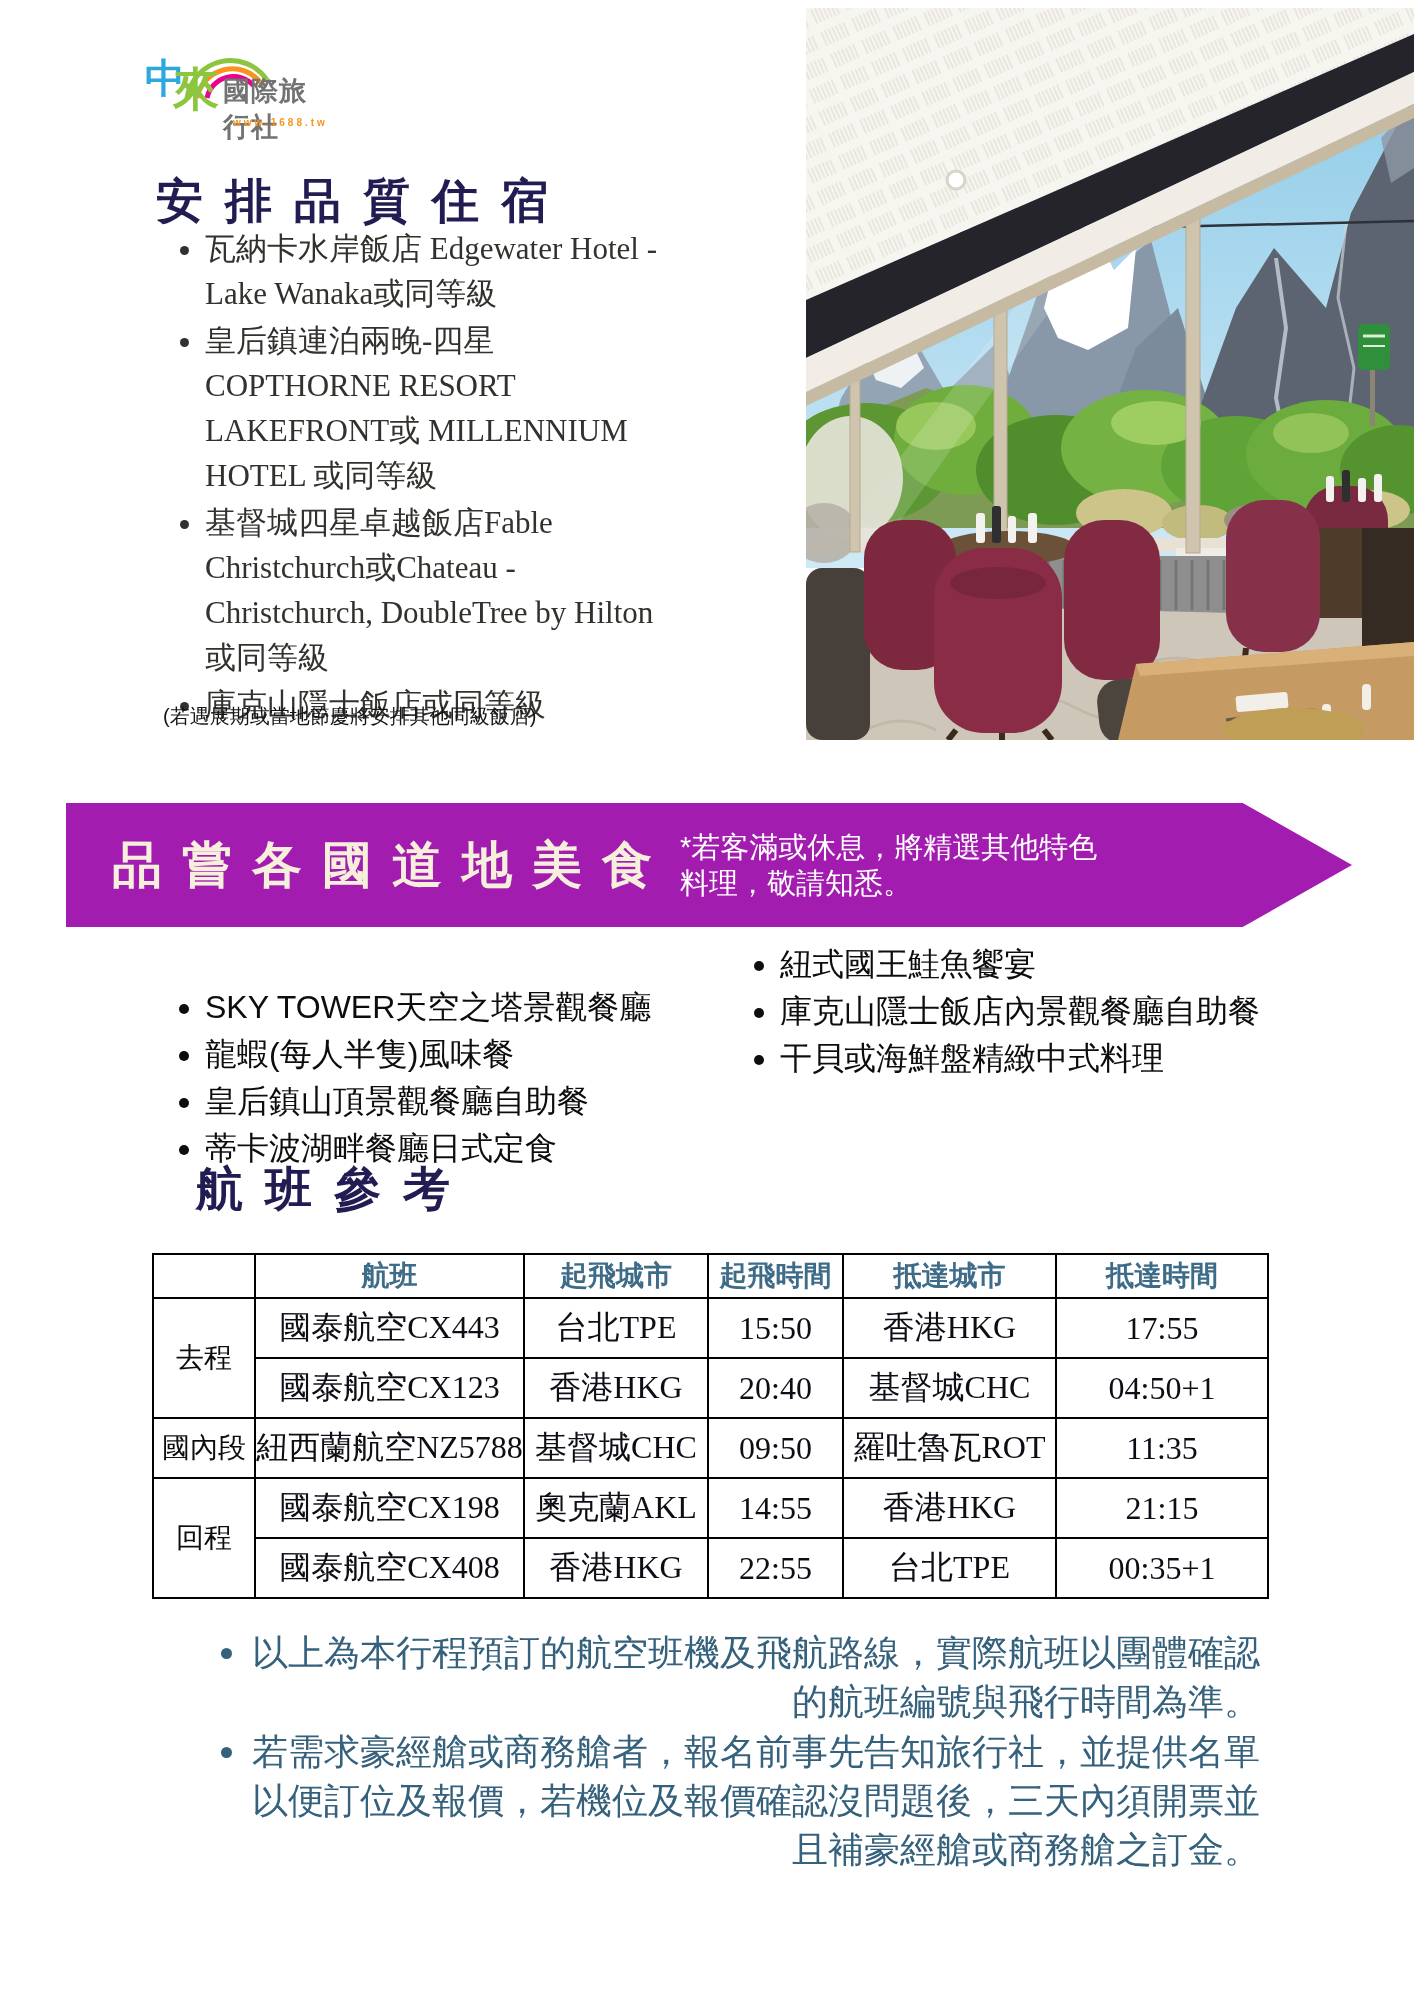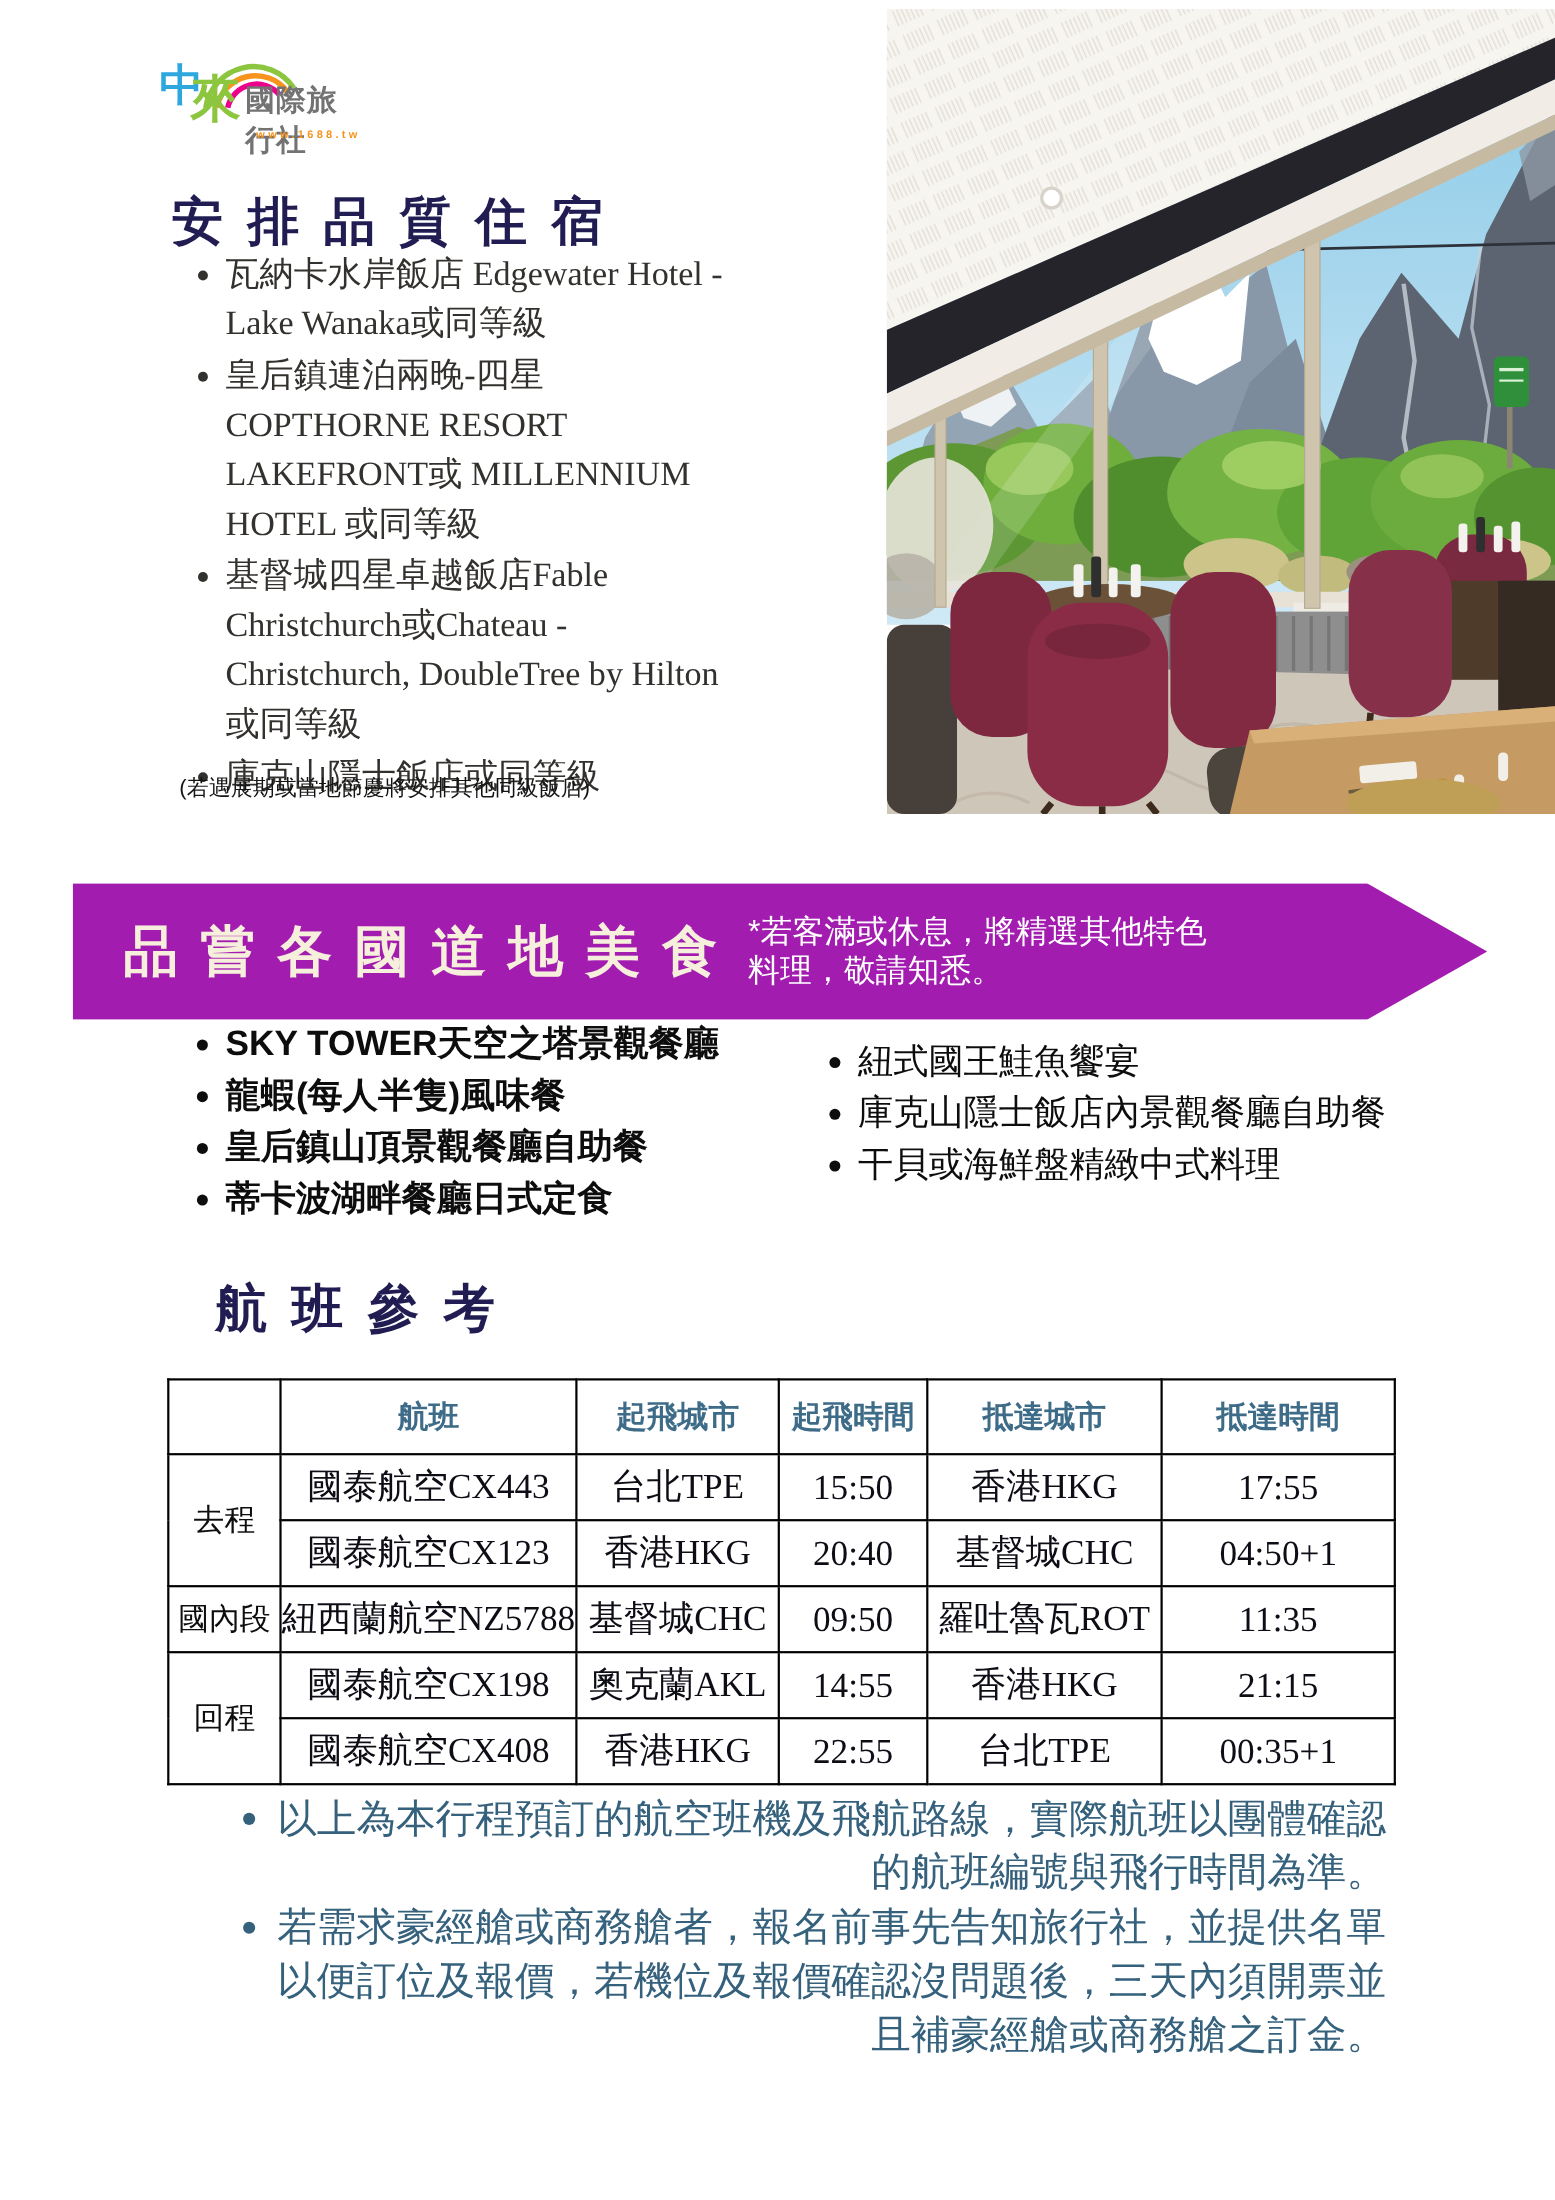--- a/index.html
+++ b/index.html
@@ -30,26 +30,26 @@
   .photo{position:absolute;left:806px;top:8px;width:608px;height:732px;overflow:hidden;}
   
   .banner{position:absolute;left:66px;top:803px;width:1286px;height:124px;
     background:#a21caf;display:flex;align-items:center;
     clip-path:polygon(0 0,91.5% 0,100% 50%,91.5% 100%,0 100%);}
   .banner-title{margin-left:46px;font-size:50px;font-weight:900;color:#f6efdc;letter-spacing:20px;white-space:nowrap;}
   .banner-note{margin-left:8px;width:435px;font-size:29px;line-height:36px;color:#ffffff;}
   
   .meals{position:absolute;margin:0;padding:0;font-size:32px;line-height:33px;color:#0d0d0d;}
   .meals li{margin:0 0 14px 0;}
-  .meals-left{left:205px;top:932px;width:575px;font-weight:bold;}
+  .meals-left{left:205px;top:991px;width:575px;}
   .meals-right{left:780px;top:948px;width:610px;}
   
   .flight-table{position:absolute;left:152px;top:1253px;border-collapse:collapse;table-layout:fixed;}
   .flight-table th,.flight-table td{border:2px solid #000;text-align:center;vertical-align:middle;padding:0;}
-  .flight-table tr.head-row{height:68px;}
+  .flight-table tr.head-row{height:44px;}
   .flight-table tr.data-row{height:60px;}
   .col-head{color:#3e6c88;font-size:28px;font-weight:700;font-family:"Liberation Sans",sans-serif;}
   .row-label{font-size:28px;font-weight:400;color:#0d0d0d;font-family:"Liberation Sans",sans-serif;}
   .cell{font-size:32px;color:#0d0d16;font-family:"Liberation Serif",serif;}
   
   .footnotes{position:absolute;left:250px;top:1628px;width:1010px;margin:0;padding:0;
     font-size:36px;line-height:49px;color:#35617c;}
   .footnotes li{margin:0 0 1px 0;text-align:right;}
   ul{list-style:disc outside;}
 </style>

